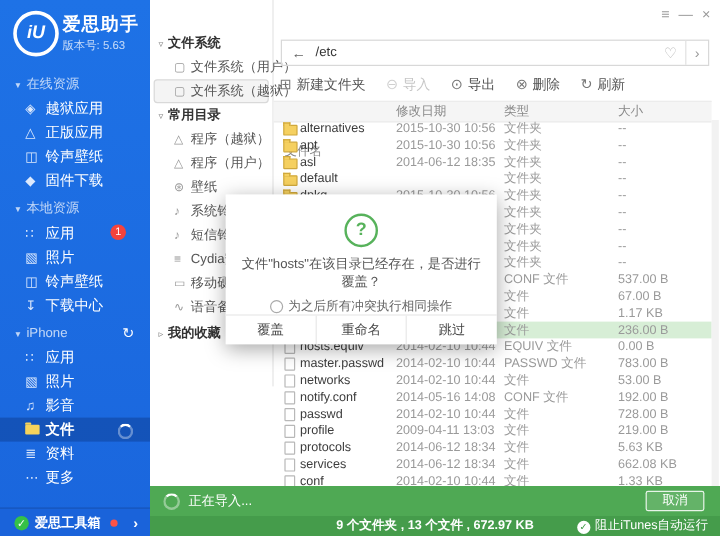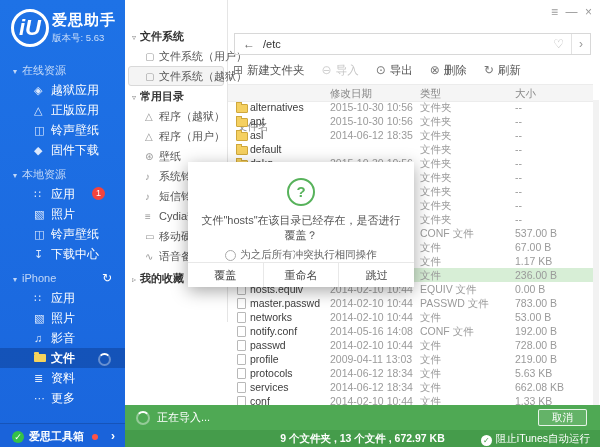--- a/index.html
+++ b/index.html
@@ -2,27 +2,27 @@
 <html><head>
 <meta charset="utf-8">
 <style>
   html,body{margin:0;padding:0;}
   body{width:600px;height:447px;position:relative;overflow:hidden;background:#fff;
        font-family:"Liberation Sans","DejaVu Sans",sans-serif;-webkit-font-smoothing:antialiased;}
   
   #sidebar{position:absolute;left:0;top:0;width:125px;height:447px;background:linear-gradient(#1e72e6,#1a66dd);}
   #logo{position:relative;height:56px;}
   .logo-circle{position:absolute;left:11px;top:9px;width:32px;height:32px;border:3px solid #fff;border-radius:50%;
-       color:#fff;font-weight:bold;font-style:italic;font-size:22px;text-align:center;line-height:32px;}
+       color:#fff;font-weight:bold;font-style:italic;font-size:15px;text-align:center;line-height:32px;}
   .logo-title{position:absolute;left:52px;top:11px;color:#fff;font-size:15px;font-weight:bold;letter-spacing:1px;}
   .logo-version{position:absolute;left:52px;top:32px;color:rgba(255,255,255,.75);font-size:9.5px;}
   .sb-header{height:20px;line-height:20px;margin-top:4px;padding-left:13px;color:rgba(255,255,255,.72);font-size:11px;position:relative;}
   .sb-header .tri{font-size:8px;margin-right:5px;color:rgba(255,255,255,.72);}
   .sb-sync{position:absolute;right:13px;top:0;color:#fff;font-size:12px;}
-  .sb-item{height:20px;line-height:20px;padding-left:34px;color:#fff;font-size:12px;position:relative;white-space:nowrap;}
+  .sb-item{height:20px;line-height:20px;padding-left:21px;color:#fff;font-size:12px;position:relative;white-space:nowrap;}
   .sb-item .ico{display:inline-block;width:17px;color:#dce9fd;font-size:11px;}
   .sb-item.selected{background:rgba(5,30,85,.28);font-weight:bold;}
   .badge{position:absolute;right:20px;top:3px;width:13px;height:13px;background:#f4433c;border-radius:50%;
        color:#fff;font-size:9px;line-height:13px;text-align:center;font-weight:normal;}
   .spinner-w{position:absolute;right:14px;top:5px;width:9px;height:9px;border:2px solid rgba(255,255,255,.35);
        border-top-color:#fff;border-radius:50%;}
   .folder-mini{display:inline-block;width:12px;height:8px;background:#f6d35c;border-radius:1px;position:relative;
        margin-right:5px;vertical-align:middle;margin-top:-2px;}
   .folder-mini:before{content:"";position:absolute;left:0;top:-2px;width:5px;height:2px;background:#f6d35c;border-radius:1px 1px 0 0;}
   #toolbox{position:absolute;left:0;top:423px;width:125px;height:24px;background:#1a63da;border-top:1px solid rgba(0,0,0,.15);

